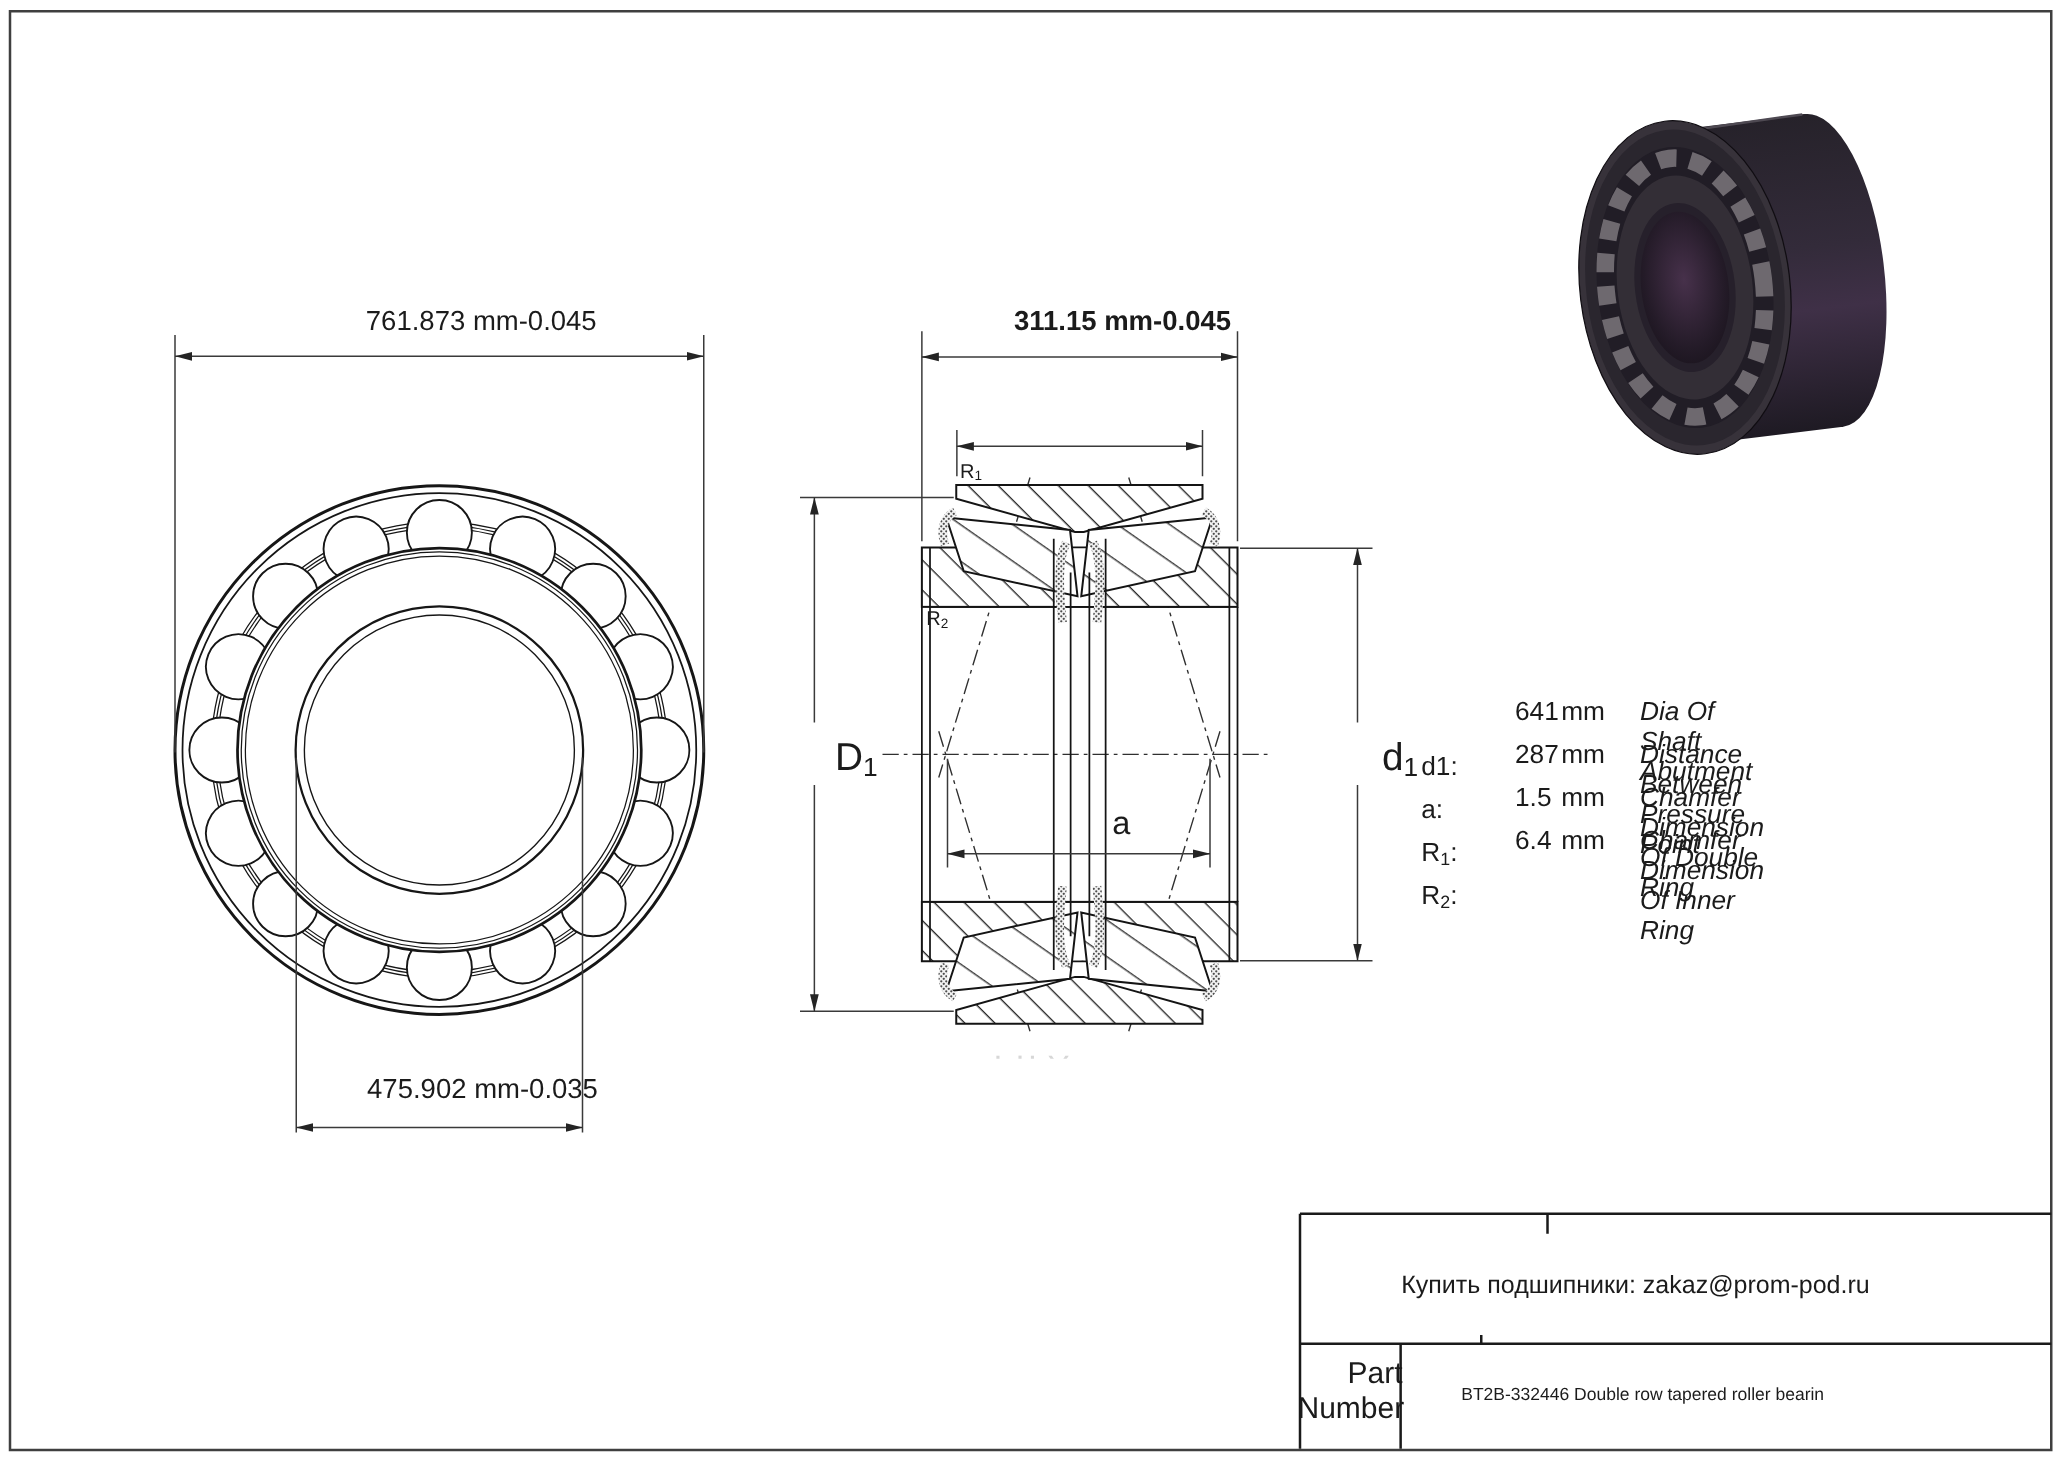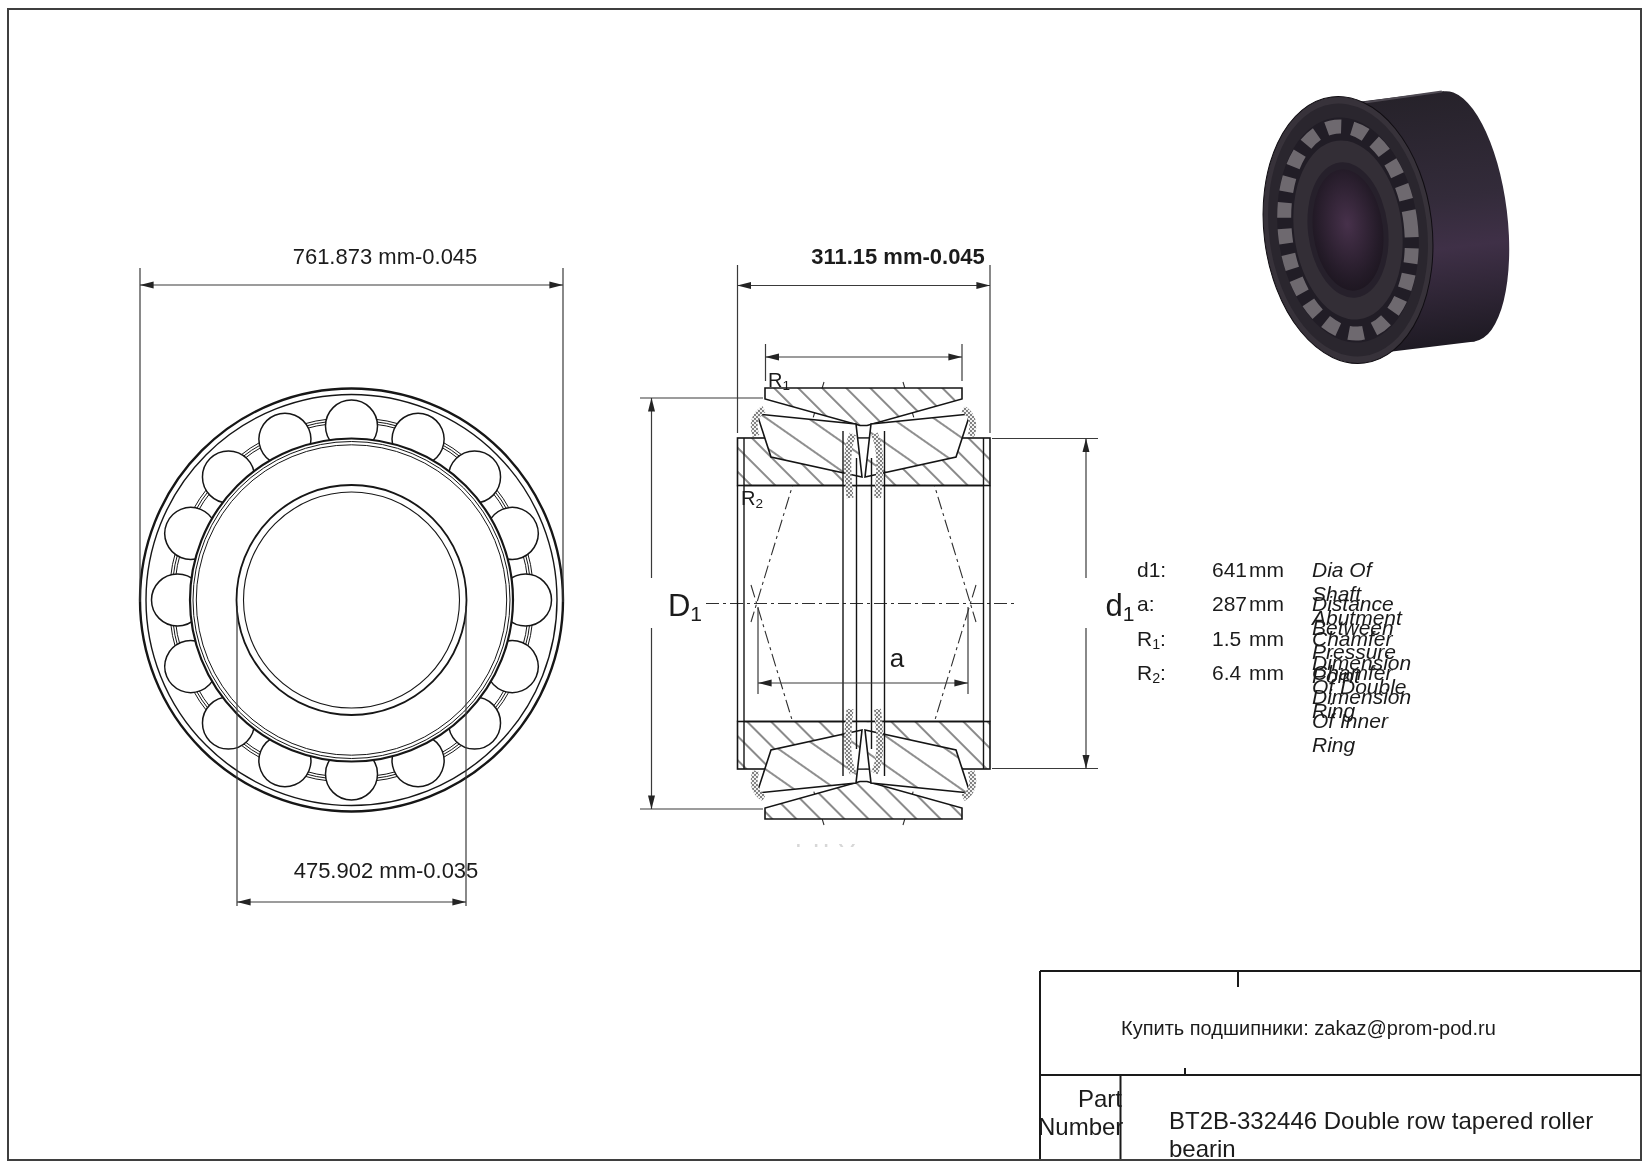--- a/index.html
+++ b/index.html
@@ -2,31 +2,31 @@
 <html><head>
 <meta charset="utf-8">
 <style>
   html,body{margin:0;padding:0;}
   body{width:1649px;height:1167px;position:relative;background:#ffffff;overflow:hidden;
        font-family:"Liberation Sans", sans-serif;color:#1b1b1b;}
   .txt{position:absolute;white-space:nowrap;margin-left:34px;}
   .dim{font-size:22px;transform:translateX(-50%);}
   .biglabel{font-size:31px;transform:translateX(-50%);}
   .alabel{font-size:26px;transform:translateX(-50%);}
-  .rlabel{font-size:20px;text-align:center;}
+  .rlabel{font-size:16px;text-align:center;}
   sub{font-size:.68em;vertical-align:-0.22em;line-height:0;}
   .trow{position:absolute;font-size:21px;}
-  .tparam{position:absolute;left:1137px;}
+  .tparam{position:absolute;left:1137px;margin-top:44px;}
   .tvalue{position:absolute;left:1212px;}
   .tunit{position:absolute;left:1249px;}
   .tdesc{position:absolute;left:1312px;font-style:italic;}
   .kupit{position:absolute;left:1099px;top:1017px;font-size:20px;margin-left:22px;}
   .partlabel{position:absolute;left:1038px;top:1085px;width:84px;text-align:right;
              font-size:24px;line-height:1.18;white-space:normal;}
-  .partdesc{position:absolute;left:1169px;top:1107px;font-size:24px;}
+  .partdesc{position:absolute;left:1169px;top:1107px;font-size:14px;}
   .watermark{position:absolute;left:795px;top:838px;width:170px;height:9px;overflow:hidden;
              font-size:26px;letter-spacing:3px;color:#d7d7d7;}
   svg{position:absolute;left:0;top:0;}
 </style>
 </head>
 <body>
 
 <svg width="1649" height="1167" viewBox="0 0 1649 1167">
   <defs>
     <marker id="arr" viewBox="0 0 14 8" refX="13.6" refY="4" markerWidth="14" markerHeight="8" markerUnits="userSpaceOnUse" orient="auto-start-reverse">

